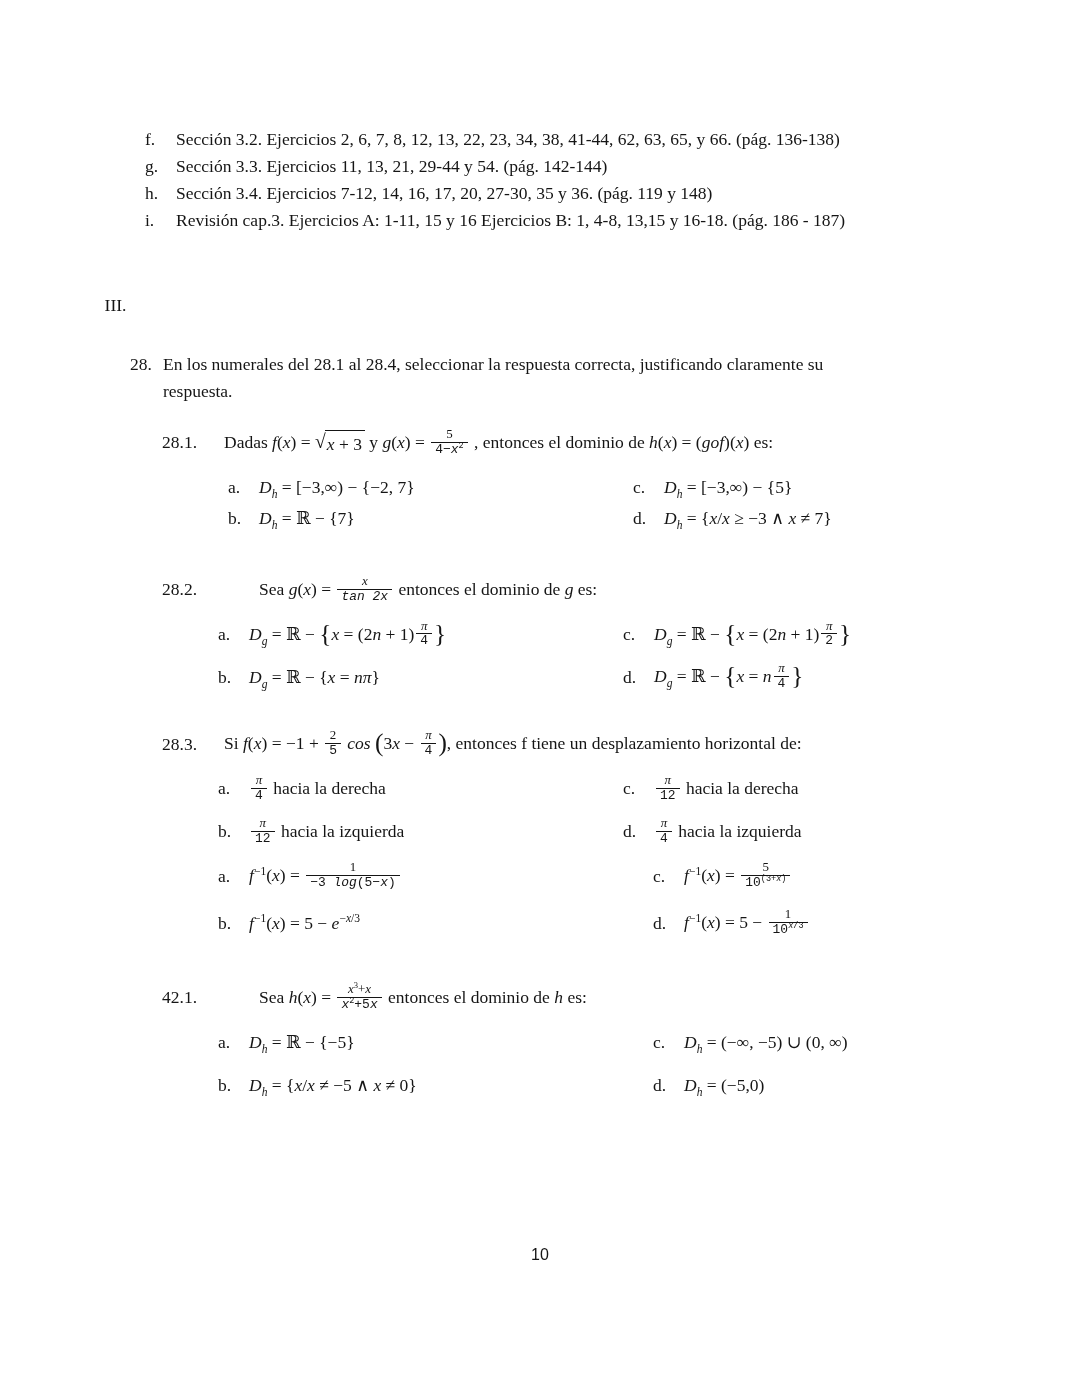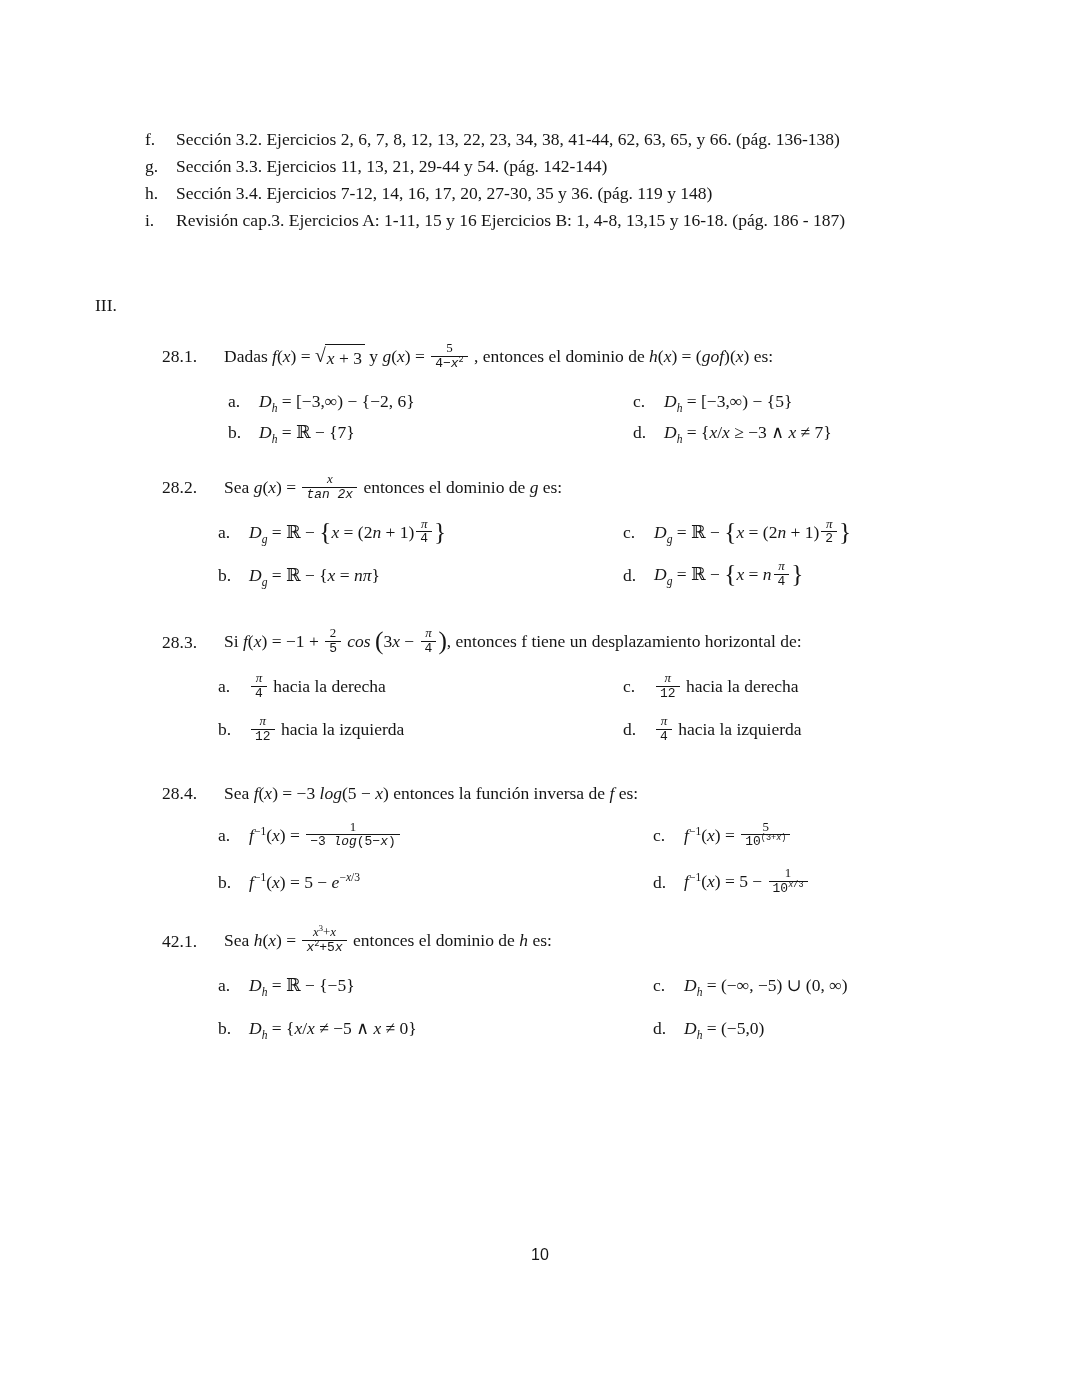--- a/index.html
+++ b/index.html
@@ -11,31 +11,31 @@
     font-family:"Liberation Serif","DejaVu Serif",serif;
     font-size:17.5px; color:#151515; line-height:27px;
   }
   
   .toplist { margin-left:50px; }
   .tl-row { display:flex; }
   .tl-letter { width:31px; flex:none; }
   .tl-text { flex:1; white-space:nowrap; }
   
   .sec { display:flex; margin-top:58px; }
-  .sec-num { width:41px; flex:none; }
+  .sec-num { width:41px; flex:none;text-align:center; }
   .sec-title { font-weight:bold; }
   
   .item28 { display:flex; margin-top:32px; margin-left:35px; }
   .item28-num { width:33px; flex:none; }
   
   .q { display:flex; margin-left:67px; align-items:baseline; }
   .q-num { width:62px; flex:none; }
   .q-stem { flex:1; line-height:1.55; }
   .mt24 { margin-top:24px;justify-content:flex-end; } .mt20 { margin-top:36px; }
-  .mt28 { margin-top:28px; } .mt34 { margin-top:34px; }
+  .mt28 { margin-top:44px;gap:35px; } .mt34 { margin-top:34px; }
   
   .opts { display:grid; grid-template-columns:405px 1fr; row-gap:8px;
           margin-left:123px; margin-top:14px; align-items:baseline; }
   .opts.q1 { margin-left:133px; row-gap:4px; }
   .opts.wide { grid-template-columns:435px 1fr; row-gap:16px; }
   .opts.gap12 { row-gap:12px; }
   .opt { display:flex; align-items:baseline; }
   .o-label { width:31px; flex:none; }
   .o-math { line-height:1.5; }
   
@@ -78,35 +78,42 @@
     <div class="tl-row">
       <span class="tl-letter">i.</span>
       <span class="tl-text">Revisión cap.3. Ejercicios A: 1-11, 15 y 16 Ejercicios B: 1, 4-8, 13,15 y 16-18. (pág. 186 - 187)</span>
     </div>
   </div>
 
   <div class="sec">
     <span class="sec-num">III.</span>
   </div>
 
+  <div class="item28">
+    <span class="item28-num">28.</span>
+    <span>
+      <span>En los numerales del 28.1 al 28.4, seleccionar la respuesta correcta, justificando claramente su</span><br>
+      <span>respuesta.</span>
+    </span>
+  </div>
 
   <div class="q mt24">
     <span class="q-num">28.1.</span>
     <span class="q-stem"><span>Dadas </span><span class="it">f</span><span>(</span><span class="it">x</span><span>) = </span><span class="sqrt">
           <span class="radsym">√</span>
           <span class="rad"><span class="it">x</span><span> + 3</span></span>
         </span><span> y </span><span class="it">g</span><span>(</span><span class="it">x</span><span>) = </span><span class="frac">
           <span class="num"><span>5</span></span>
           <span class="den"><span>4−</span><span class="it">x</span><span class="sup"><span>2</span></span></span>
         </span><span> , entonces el dominio de </span><span class="it">h</span><span>(</span><span class="it">x</span><span>) = (</span><span class="it">gof</span><span>)(</span><span class="it">x</span><span>) es:</span></span>
   </div>
   <div class="opts q1">
     <div class="opt">
         <span class="o-label">a.</span>
-        <span class="o-math"><span class="it">D</span><span class="sub"><span class="it">h</span></span><span> = [−3,∞) − {−2, 6}</span></span>
+        <span class="o-math"><span class="it">D</span><span class="sub"><span class="it">h</span></span><span> = [−3,∞) − {−2, 7}</span></span>
       </div>
     <div class="opt">
         <span class="o-label">c.</span>
         <span class="o-math"><span class="it">D</span><span class="sub"><span class="it">h</span></span><span> = [−3,∞) − {5}</span></span>
       </div>
     <div class="opt">
         <span class="o-label">b.</span>
         <span class="o-math"><span class="it">D</span><span class="sub"><span class="it">h</span></span><span> = ℝ − {7}</span></span>
       </div>
     <div class="opt">
@@ -184,24 +191,20 @@
       </div>
     <div class="opt">
         <span class="o-label">d.</span>
         <span class="o-math"><span class="frac">
             <span class="num"><span class="it">π</span></span>
             <span class="den"><span>4</span></span>
           </span><span> hacia la izquierda</span></span>
       </div>
   </div>
 
-  <div class="q mt34">
-    <span class="q-num">28.4.</span>
-    <span class="q-stem"><span>Sea </span><span class="it">f</span><span>(</span><span class="it">x</span><span>) = −3 </span><span class="it">log</span><span>(5 − </span><span class="it">x</span><span>) entonces la función inversa de </span><span class="it">f</span><span> es:</span></span>
-  </div>
   <div class="opts wide">
     <div class="opt">
         <span class="o-label">a.</span>
         <span class="o-math"><span class="it">f</span><span class="sup"><span>−1</span></span><span>(</span><span class="it">x</span><span>) = </span><span class="frac">
             <span class="num"><span>1</span></span>
             <span class="den"><span>−3 </span><span class="it">log</span><span>(5−</span><span class="it">x</span><span>)</span></span>
           </span></span>
       </div>
     <div class="opt">
         <span class="o-label">c.</span>

